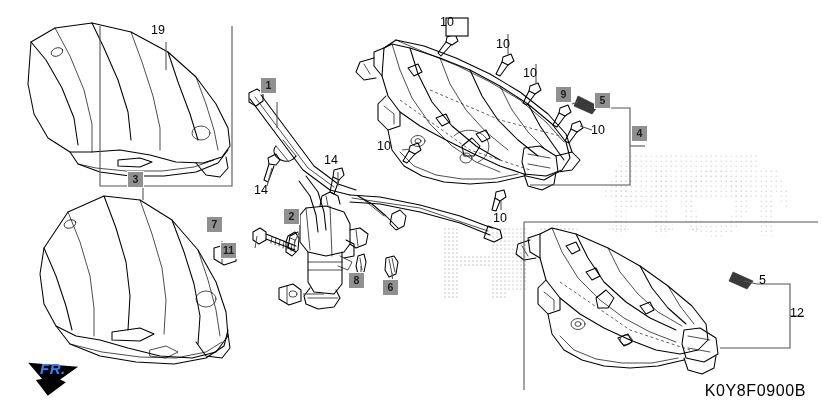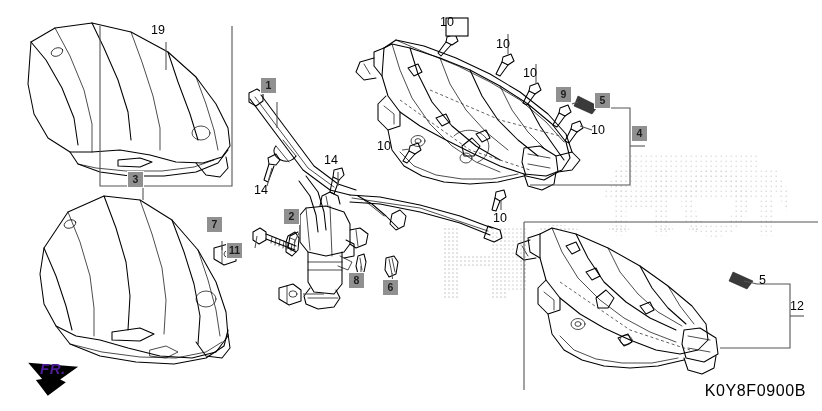--- a/index.html
+++ b/index.html
@@ -21,21 +21,21 @@
         box-sizing:border-box;border:1.6px solid #ffffff;
         display:flex;align-items:center;justify-content:center;
         font-size:10.5px;line-height:1;color:#1c1c1c;font-weight:700;
         letter-spacing:0;}
   
   .num{position:absolute;font-size:12.5px;color:#000;line-height:1;white-space:nowrap;}
   
   #partno{position:absolute;right:16px;bottom:11px;font-size:16px;
           letter-spacing:.6px;color:#000;}
   #frlabel{position:absolute;left:40px;top:360px;font-size:15px;font-weight:700;
-           font-style:italic;color:#4c1d95;letter-spacing:.5px;}
+           font-style:italic;color:#3b82f6;letter-spacing:.5px;}
 </style>
 </head>
 <body>
 
 <div id="page">
 
   <svg class="layer">
     <defs>
       <pattern id="dots" width="4" height="4" patternUnits="userSpaceOnUse">
         <circle cx="1" cy="1" r="0.85" fill="#c9c9c9"></circle>
@@ -389,22 +389,22 @@
   <div id="chips">
       <div title="handle pipe" class="chip" style="left: 260px; top: 77px;">1</div>
       <div title="clamp rubber" class="chip" style="left: 283px; top: 208px;">2</div>
       <div title="handle cover group" class="chip" style="left: 127px; top: 171px;">3</div>
       <div title="upper cover group" class="chip" style="left: 631px; top: 125px;">4</div>
       <div title="mark/emblem" class="chip" style="left: 594px; top: 92px;">5</div>
       <div title="collar" class="chip" style="left: 382px; top: 279px;">6</div>
       <div title="nut plate" class="chip" style="left: 206px; top: 216px;">7</div>
       <div title="washer" class="chip" style="left: 348px; top: 272px;">8</div>
       <div title="emblem" class="chip" style="left: 555px; top: 86px;">9</div>
-      <div title="flange bolt" class="chip" style="left: 226px; top: 242px;">11</div>
-      <div title="lower cover group" class="num" style="left: 790px; top: 300px;">12</div>
+      <div title="flange bolt" class="chip" style="left: 220px; top: 242px;">11</div>
+      <div title="lower cover group" class="num" style="left: 790px; top: 307px;">12</div>
       <div title="upper handle cover" class="num" style="left: 151px; top: 24px;">19</div>
       <div title="screw" class="num" style="left: 254px; top: 184px;">14</div>
       <div title="screw" class="num" style="left: 324px; top: 154px;">14</div>
       <div title="mark" class="num" style="left: 759px; top: 274px;">5</div>
       <div title="tapping screw" class="num" style="left: 440px; top: 16px;">10</div>
       <div title="tapping screw" class="num" style="left: 496px; top: 38px;">10</div>
       <div title="tapping screw" class="num" style="left: 523px; top: 67px;">10</div>
       <div title="tapping screw" class="num" style="left: 591px; top: 124px;">10</div>
       <div title="tapping screw" class="num" style="left: 377px; top: 140px;">10</div>
       <div title="tapping screw" class="num" style="left: 493px; top: 212px;">10</div>

